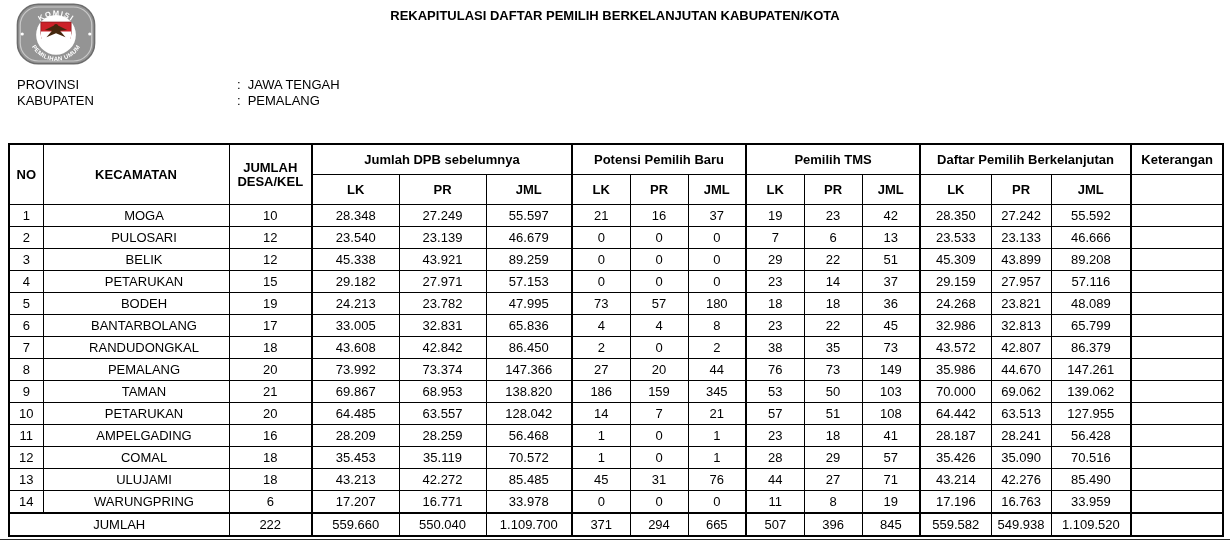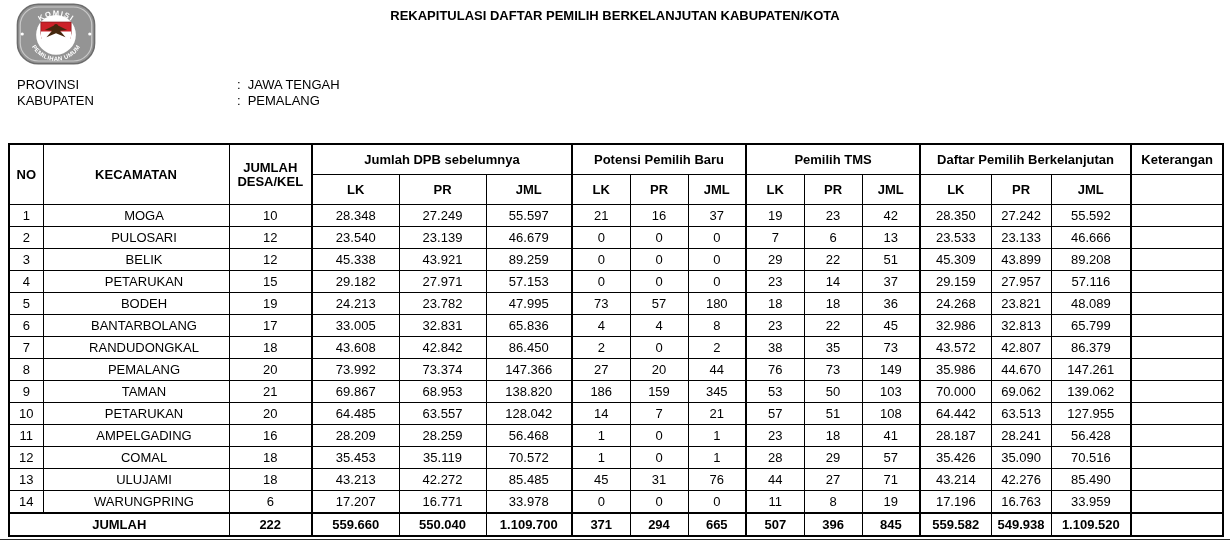--- a/index.html
+++ b/index.html
@@ -23,21 +23,21 @@
   }
   .recap th,.recap td{
     border:1px solid #000;padding:0 2px;text-align:center;
     overflow:hidden;white-space:nowrap;
   }
   .recap thead th{font-weight:bold;height:29px;white-space:normal;line-height:14px;padding:0 1px;}
   .recap tbody td{height:21px;}
   .recap td.l{text-align:center;padding-left:18px;}
   .recap .gl{border-left:2px solid #000;}
   .recap tfoot td{
-    font-weight:bold;height:21px;
+    font-weight:normal;height:21px;
     border-top:2px solid #000;border-bottom:2px solid #000;
   }
   .bottom-rule{position:absolute;left:0;top:539px;width:1230px;height:1px;background:#2a2a2a;}
 </style>
 </head>
 <body>
 
 <div class="sheet">
 
   <svg class="logo" width="80" height="62" viewBox="0 0 100 78" aria-hidden="true">

